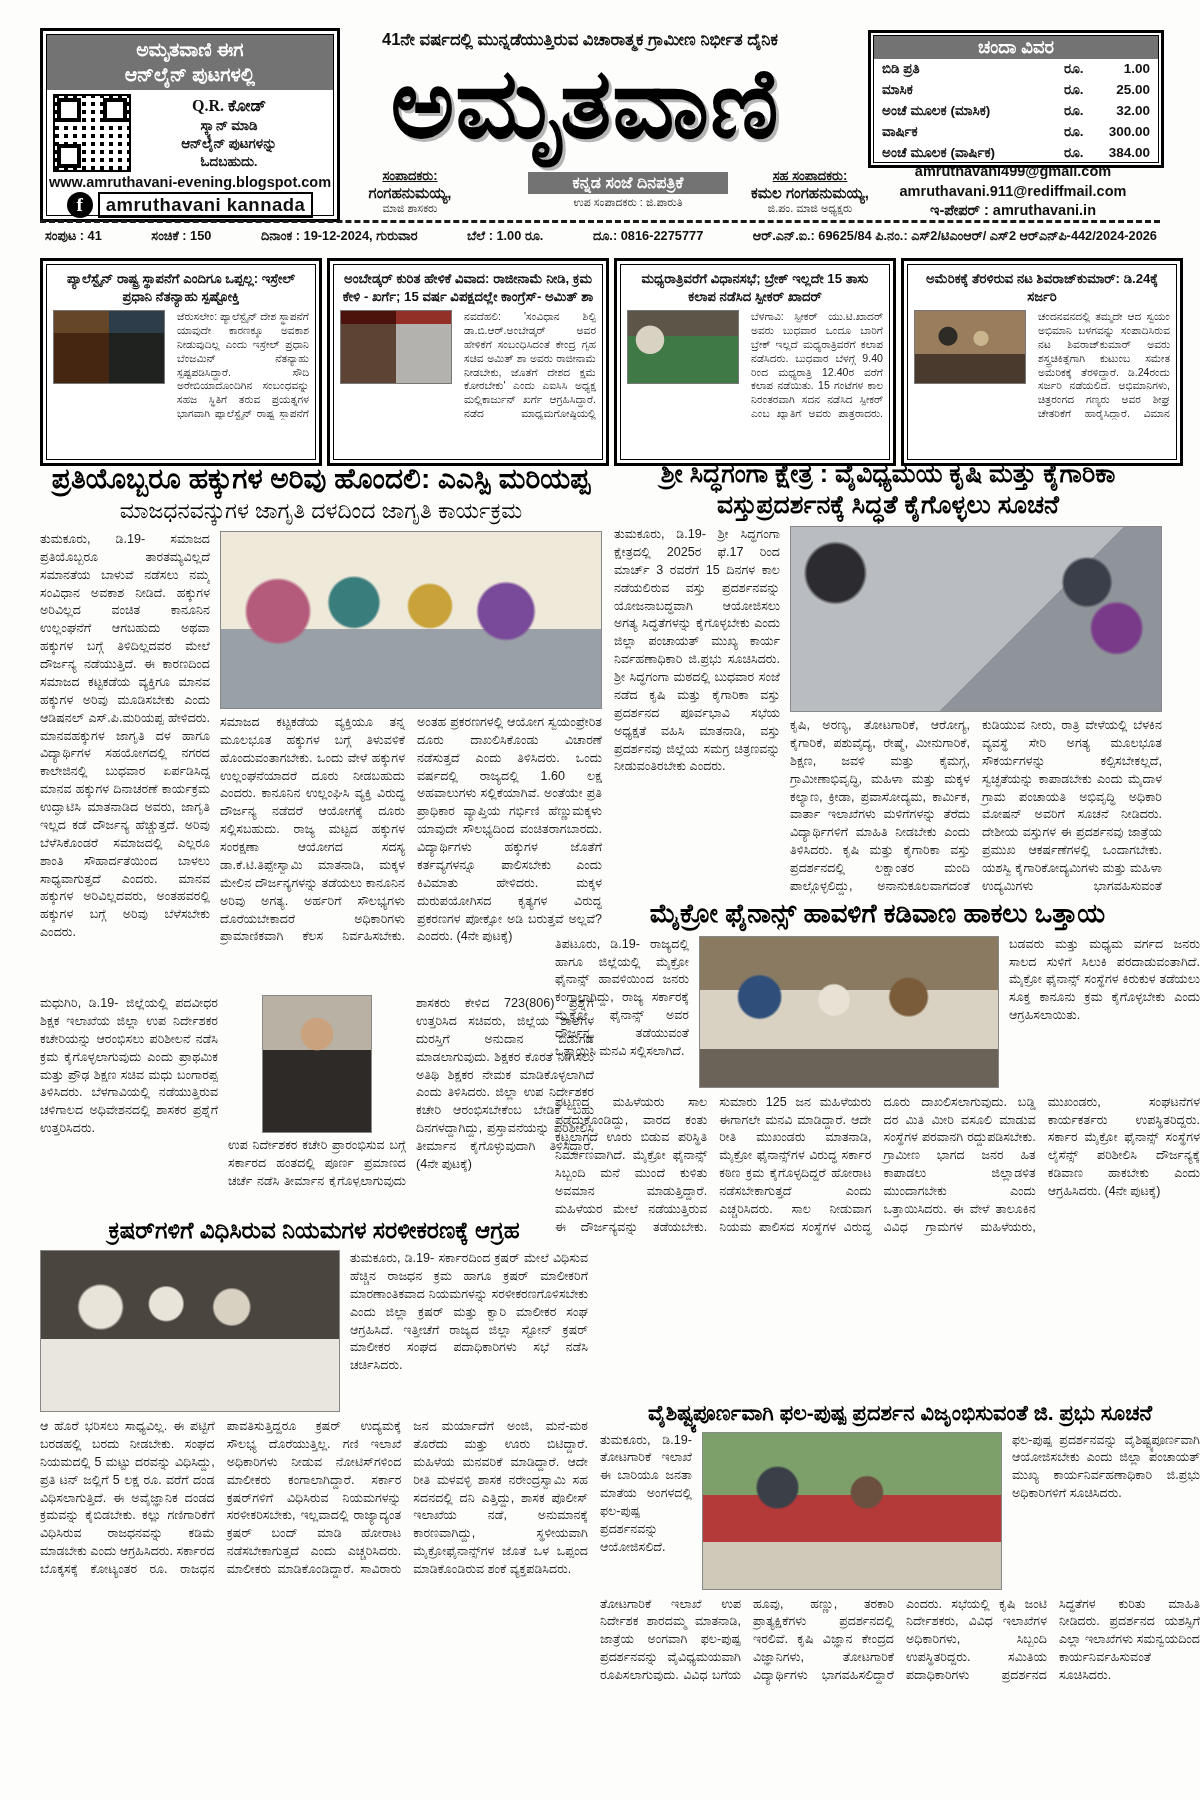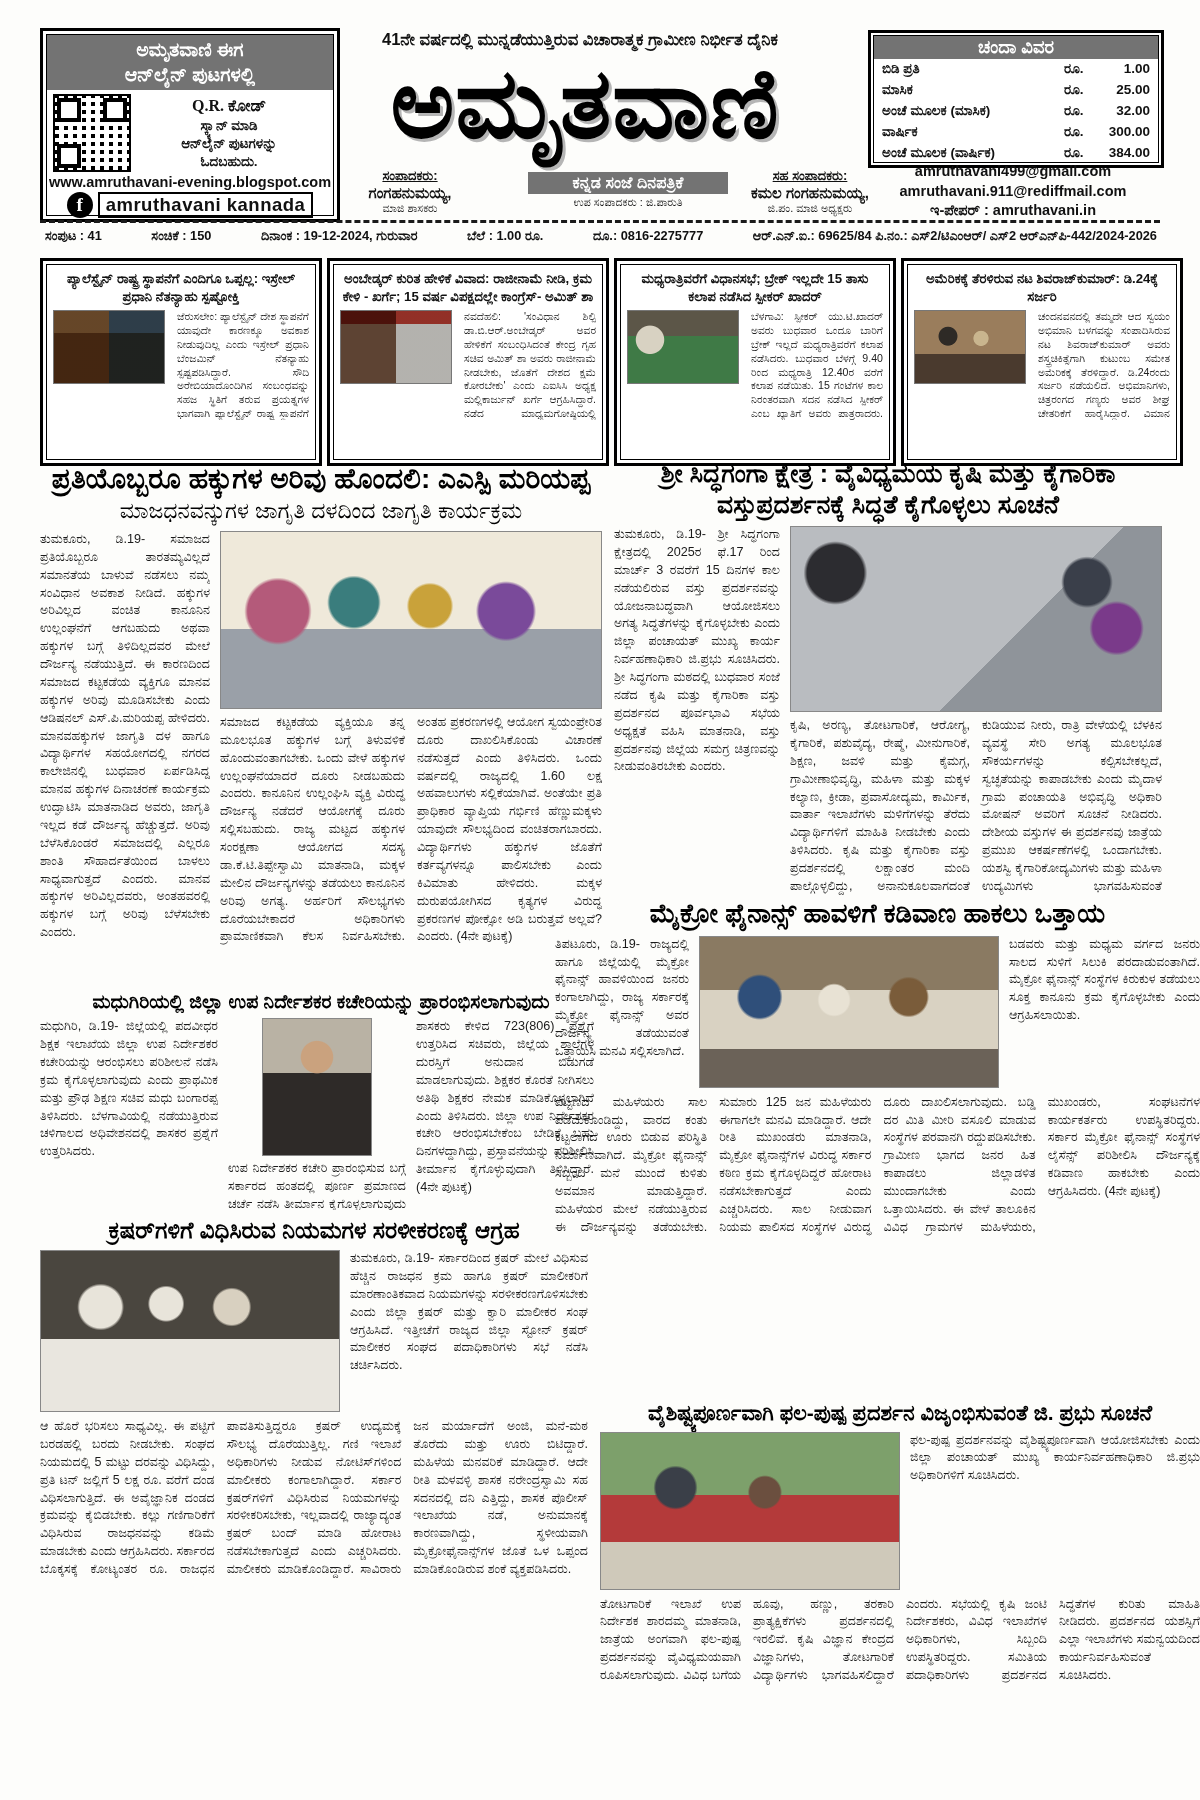--- a/index.html
+++ b/index.html
@@ -207,21 +207,20 @@
            radial-gradient(circle at 20% 40%, #2f4f7a 0 8%, transparent 9%),
            radial-gradient(circle at 45% 42%, #e8e2d4 0 8%, transparent 9%),
            radial-gradient(circle at 70% 40%, #7a5c3a 0 8%, transparent 9%),
            linear-gradient(180deg,#8a7a62 0 35%,#d9d2c2 35% 75%,#6b6258 75% 100%);"></div>
       <div class="bt" style="flex:1;height:152px;">ಬಡವರು ಮತ್ತು ಮಧ್ಯಮ ವರ್ಗದ ಜನರು ಸಾಲದ ಸುಳಿಗೆ ಸಿಲುಕಿ ಪರದಾಡುವಂತಾಗಿದೆ. ಮೈಕ್ರೋ ಫೈನಾನ್ಸ್ ಸಂಸ್ಥೆಗಳ ಕಿರುಕುಳ ತಡೆಯಲು ಸೂಕ್ತ ಕಾನೂನು ಕ್ರಮ ಕೈಗೊಳ್ಳಬೇಕು ಎಂದು ಆಗ್ರಹಿಸಲಾಯಿತು.</div>
     </div>
     <div class="bt cols4" style="height:300px;margin-top:6px;">ಪಟ್ಟಣದ ಮಹಿಳೆಯರು ಸಾಲ ಪಡೆದುಕೊಂಡಿದ್ದು, ವಾರದ ಕಂತು ಕಟ್ಟಲಾಗದೆ ಊರು ಬಿಡುವ ಪರಿಸ್ಥಿತಿ ನಿರ್ಮಾಣವಾಗಿದೆ. ಮೈಕ್ರೋ ಫೈನಾನ್ಸ್ ಸಿಬ್ಬಂದಿ ಮನೆ ಮುಂದೆ ಕುಳಿತು ಅವಮಾನ ಮಾಡುತ್ತಿದ್ದಾರೆ. ಮಹಿಳೆಯರ ಮೇಲೆ ನಡೆಯುತ್ತಿರುವ ಈ ದೌರ್ಜನ್ಯವನ್ನು ತಡೆಯಬೇಕು. ಸುಮಾರು 125 ಜನ ಮಹಿಳೆಯರು ಈಗಾಗಲೇ ಮನವಿ ಮಾಡಿದ್ದಾರೆ. ಆದೇ ರೀತಿ ಮುಖಂಡರು ಮಾತನಾಡಿ, ಮೈಕ್ರೋ ಫೈನಾನ್ಸ್‌ಗಳ ವಿರುದ್ಧ ಸರ್ಕಾರ ಕಠಿಣ ಕ್ರಮ ಕೈಗೊಳ್ಳದಿದ್ದರೆ ಹೋರಾಟ ನಡೆಸಬೇಕಾಗುತ್ತದೆ ಎಂದು ಎಚ್ಚರಿಸಿದರು. ಸಾಲ ನೀಡುವಾಗ ನಿಯಮ ಪಾಲಿಸದ ಸಂಸ್ಥೆಗಳ ವಿರುದ್ಧ ದೂರು ದಾಖಲಿಸಲಾಗುವುದು. ಬಡ್ಡಿ ದರ ಮಿತಿ ಮೀರಿ ವಸೂಲಿ ಮಾಡುವ ಸಂಸ್ಥೆಗಳ ಪರವಾನಗಿ ರದ್ದುಪಡಿಸಬೇಕು. ಗ್ರಾಮೀಣ ಭಾಗದ ಜನರ ಹಿತ ಕಾಪಾಡಲು ಜಿಲ್ಲಾಡಳಿತ ಮುಂದಾಗಬೇಕು ಎಂದು ಒತ್ತಾಯಿಸಿದರು. ಈ ವೇಳೆ ತಾಲೂಕಿನ ವಿವಿಧ ಗ್ರಾಮಗಳ ಮಹಿಳೆಯರು, ಮುಖಂಡರು, ಸಂಘಟನೆಗಳ ಕಾರ್ಯಕರ್ತರು ಉಪಸ್ಥಿತರಿದ್ದರು. ಸರ್ಕಾರ ಮೈಕ್ರೋ ಫೈನಾನ್ಸ್ ಸಂಸ್ಥೆಗಳ ಲೈಸೆನ್ಸ್ ಪರಿಶೀಲಿಸಿ ದೌರ್ಜನ್ಯಕ್ಕೆ ಕಡಿವಾಣ ಹಾಕಬೇಕು ಎಂದು ಆಗ್ರಹಿಸಿದರು. (4ನೇ ಪುಟಕ್ಕೆ)</div>
   </div>
 
   <div class="abs" style="left:40px;top:990px;width:562px;">
-    <div class="hl" style="font-size:19px;">ಮಧುಗಿರಿಯಲ್ಲಿ ಜಿಲ್ಲಾ ಉಪ ನಿರ್ದೇಶಕರ ಕಚೇರಿಯನ್ನು ಪ್ರಾರಂಭಿಸಲಾಗುವುದು</div>
     <div style="display:flex;gap:10px;margin-top:5px;">
       <div class="bt" style="width:178px;height:192px;">ಮಧುಗಿರಿ, ಡಿ.19- ಜಿಲ್ಲೆಯಲ್ಲಿ ಪದವೀಧರ ಶಿಕ್ಷಕ ಇಲಾಖೆಯ ಜಿಲ್ಲಾ ಉಪ ನಿರ್ದೇಶಕರ ಕಚೇರಿಯನ್ನು ಆರಂಭಿಸಲು ಪರಿಶೀಲನೆ ನಡೆಸಿ ಕ್ರಮ ಕೈಗೊಳ್ಳಲಾಗುವುದು ಎಂದು ಪ್ರಾಥಮಿಕ ಮತ್ತು ಪ್ರೌಢ ಶಿಕ್ಷಣ ಸಚಿವ ಮಧು ಬಂಗಾರಪ್ಪ ತಿಳಿಸಿದರು. ಬೆಳಗಾವಿಯಲ್ಲಿ ನಡೆಯುತ್ತಿರುವ ಚಳಿಗಾಲದ ಅಧಿವೇಶನದಲ್ಲಿ ಶಾಸಕರ ಪ್ರಶ್ನೆಗೆ ಉತ್ತರಿಸಿದರು.</div>
       <div style="width:178px;">
         <div class="photo" style="width:110px;height:138px;margin:0 auto;background:
              radial-gradient(circle at 50% 28%, #caa27e 0 14%, transparent 15%),
              linear-gradient(180deg,#b9b2a4 0 40%,#2e2a28 40% 100%);"></div>
         <div class="bt" style="height:50px;margin-top:4px;">ಉಪ ನಿರ್ದೇಶಕರ ಕಚೇರಿ ಪ್ರಾರಂಭಿಸುವ ಬಗ್ಗೆ ಸರ್ಕಾರದ ಹಂತದಲ್ಲಿ ಪೂರ್ಣ ಪ್ರಮಾಣದ ಚರ್ಚೆ ನಡೆಸಿ ತೀರ್ಮಾನ ಕೈಗೊಳ್ಳಲಾಗುವುದು ಎಂದು ಭರವಸೆ ನೀಡಿದರು.</div>
       </div>
       <div class="bt" style="width:178px;height:192px;">ಶಾಸಕರು ಕೇಳಿದ 723(806) ಪ್ರಶ್ನೆಗೆ ಉತ್ತರಿಸಿದ ಸಚಿವರು, ಜಿಲ್ಲೆಯ ಶಾಲೆಗಳ ದುರಸ್ತಿಗೆ ಅನುದಾನ ಬಿಡುಗಡೆ ಮಾಡಲಾಗುವುದು. ಶಿಕ್ಷಕರ ಕೊರತೆ ನೀಗಿಸಲು ಅತಿಥಿ ಶಿಕ್ಷಕರ ನೇಮಕ ಮಾಡಿಕೊಳ್ಳಲಾಗಿದೆ ಎಂದು ತಿಳಿಸಿದರು. ಜಿಲ್ಲಾ ಉಪ ನಿರ್ದೇಶಕರ ಕಚೇರಿ ಆರಂಭಿಸಬೇಕೆಂಬ ಬೇಡಿಕೆ ಬಹು ದಿನಗಳದ್ದಾಗಿದ್ದು, ಪ್ರಸ್ತಾವನೆಯನ್ನು ಪರಿಶೀಲಿಸಿ ತೀರ್ಮಾನ ಕೈಗೊಳ್ಳುವುದಾಗಿ ತಿಳಿಸಿದ್ದಾರೆ. (4ನೇ ಪುಟಕ್ಕೆ)</div>
     </div>
@@ -236,20 +235,21 @@
            radial-gradient(circle at 64% 35%, #d8d0c0 0 8%, transparent 9%),
            linear-gradient(180deg,#4a463f 0 55%,#e9e6df 55% 100%);"></div>
       <div class="bt" style="flex:1;height:162px;">ತುಮಕೂರು, ಡಿ.19- ಸರ್ಕಾರದಿಂದ ಕ್ರಷರ್ ಮೇಲೆ ವಿಧಿಸುವ ಹೆಚ್ಚಿನ ರಾಜಧನ ಕ್ರಮ ಹಾಗೂ ಕ್ರಷರ್ ಮಾಲೀಕರಿಗೆ ಮಾರಣಾಂತಿಕವಾದ ನಿಯಮಗಳನ್ನು ಸರಳೀಕರಣಗೊಳಿಸಬೇಕು ಎಂದು ಜಿಲ್ಲಾ ಕ್ರಷರ್ ಮತ್ತು ಕ್ವಾರಿ ಮಾಲೀಕರ ಸಂಘ ಆಗ್ರಹಿಸಿದೆ. ಇತ್ತೀಚೆಗೆ ರಾಜ್ಯದ ಜಿಲ್ಲಾ ಸ್ಟೋನ್ ಕ್ರಷರ್ ಮಾಲೀಕರ ಸಂಘದ ಪದಾಧಿಕಾರಿಗಳು ಸಭೆ ನಡೆಸಿ ಚರ್ಚಿಸಿದರು.</div>
     </div>
     <div class="bt cols3" style="height:392px;margin-top:6px;">ಆ ಹೊರೆ ಭರಿಸಲು ಸಾಧ್ಯವಿಲ್ಲ. ಈ ಪಟ್ಟಿಗೆ ಬರಡಹಲ್ಲಿ ಬರದು ನೀಡಬೇಕು. ಸಂಘದ ನಿಯಮದಲ್ಲಿ 5 ಮಟ್ಟು ದರವನ್ನು ವಿಧಿಸಿದ್ದು, ಪ್ರತಿ ಟನ್ ಜಲ್ಲಿಗೆ 5 ಲಕ್ಷ ರೂ. ವರೆಗೆ ದಂಡ ವಿಧಿಸಲಾಗುತ್ತಿದೆ. ಈ ಅವೈಜ್ಞಾನಿಕ ದಂಡದ ಕ್ರಮವನ್ನು ಕೈಬಿಡಬೇಕು. ಕಲ್ಲು ಗಣಿಗಾರಿಕೆಗೆ ವಿಧಿಸಿರುವ ರಾಜಧನವನ್ನು ಕಡಿಮೆ ಮಾಡಬೇಕು ಎಂದು ಆಗ್ರಹಿಸಿದರು. ಸರ್ಕಾರದ ಬೊಕ್ಕಸಕ್ಕೆ ಕೋಟ್ಯಂತರ ರೂ. ರಾಜಧನ ಪಾವತಿಸುತ್ತಿದ್ದರೂ ಕ್ರಷರ್ ಉದ್ಯಮಕ್ಕೆ ಸೌಲಭ್ಯ ದೊರೆಯುತ್ತಿಲ್ಲ. ಗಣಿ ಇಲಾಖೆ ಅಧಿಕಾರಿಗಳು ನೀಡುವ ನೋಟಿಸ್‌ಗಳಿಂದ ಮಾಲೀಕರು ಕಂಗಾಲಾಗಿದ್ದಾರೆ. ಸರ್ಕಾರ ಕ್ರಷರ್‌ಗಳಿಗೆ ವಿಧಿಸಿರುವ ನಿಯಮಗಳನ್ನು ಸರಳೀಕರಿಸಬೇಕು, ಇಲ್ಲವಾದಲ್ಲಿ ರಾಜ್ಯಾದ್ಯಂತ ಕ್ರಷರ್ ಬಂದ್ ಮಾಡಿ ಹೋರಾಟ ನಡೆಸಬೇಕಾಗುತ್ತದೆ ಎಂದು ಎಚ್ಚರಿಸಿದರು. ಮಾಲೀಕರು ಮಾಡಿಕೊಂಡಿದ್ದಾರೆ. ಸಾವಿರಾರು ಜನ ಮರ್ಯಾದೆಗೆ ಅಂಜಿ, ಮನೆ-ಮಠ ತೊರೆದು ಮತ್ತು ಊರು ಬಿಟಿದ್ದಾರೆ. ಮಹಿಳೆಯ ಮನವರಿಕೆ ಮಾಡಿದ್ದಾರೆ. ಆದೇ ರೀತಿ ಮಳವಳ್ಳಿ ಶಾಸಕ ನರೇಂದ್ರಸ್ವಾಮಿ ಸಹ ಸದನದಲ್ಲಿ ದನಿ ಎತ್ತಿದ್ದು, ಶಾಸಕ ಪೊಲೀಸ್ ಇಲಾಖೆಯ ನಡೆ, ಅನುಮಾನಕ್ಕೆ ಕಾರಣವಾಗಿದ್ದು, ಸ್ಥಳೀಯವಾಗಿ ಮೈಕ್ರೋಫೈನಾನ್ಸ್‌ಗಳ ಜೊತೆ ಒಳ ಒಪ್ಪಂದ ಮಾಡಿಕೊಂಡಿರುವ ಶಂಕೆ ವ್ಯಕ್ತಪಡಿಸಿದರು.</div>
   </div>
 
   <div class="abs" style="left:600px;top:1400px;width:600px;">
     <div class="hl" style="font-size:21px;">ವೈಶಿಷ್ಟ್ಯಪೂರ್ಣವಾಗಿ ಫಲ-ಪುಷ್ಪ ಪ್ರದರ್ಶನ ವಿಜೃಂಭಿಸುವಂತೆ ಜಿ. ಪ್ರಭು ಸೂಚನೆ</div>
     <div style="display:flex;gap:10px;margin-top:6px;">
+      <div class="bt" style="width:92px;height:158px;">ತುಮಕೂರು, ಡಿ.19- ತೋಟಗಾರಿಕೆ ಇಲಾಖೆ ಈ ಬಾರಿಯೂ ಜನತಾ ಮಾತೆಯ ಅಂಗಳದಲ್ಲಿ ಫಲ-ಪುಷ್ಪ ಪ್ರದರ್ಶನವನ್ನು ಆಯೋಜಿಸಲಿದೆ.</div>
       <div class="photo" style="width:300px;height:158px;background:
            radial-gradient(circle at 25% 35%, #3a3f48 0 8%, transparent 9%),
            radial-gradient(circle at 55% 38%, #6b4f3f 0 8%, transparent 9%),
            linear-gradient(180deg,#7da06b 0 40%,#b43a3a 40% 70%,#cfc9ba 70% 100%);"></div>
       <div class="bt" style="flex:1;height:158px;">ಫಲ-ಪುಷ್ಪ ಪ್ರದರ್ಶನವನ್ನು ವೈಶಿಷ್ಟ್ಯಪೂರ್ಣವಾಗಿ ಆಯೋಜಿಸಬೇಕು ಎಂದು ಜಿಲ್ಲಾ ಪಂಚಾಯತ್ ಮುಖ್ಯ ಕಾರ್ಯನಿರ್ವಹಣಾಧಿಕಾರಿ ಜಿ.ಪ್ರಭು ಅಧಿಕಾರಿಗಳಿಗೆ ಸೂಚಿಸಿದರು.</div>
     </div>
     <div class="bt cols4" style="height:208px;margin-top:6px;">ತೋಟಗಾರಿಕೆ ಇಲಾಖೆ ಉಪ ನಿರ್ದೇಶಕ ಶಾರದಮ್ಮ ಮಾತನಾಡಿ, ಜಾತ್ರೆಯ ಅಂಗವಾಗಿ ಫಲ-ಪುಷ್ಪ ಪ್ರದರ್ಶನವನ್ನು ವೈವಿಧ್ಯಮಯವಾಗಿ ರೂಪಿಸಲಾಗುವುದು. ವಿವಿಧ ಬಗೆಯ ಹೂವು, ಹಣ್ಣು, ತರಕಾರಿ ಪ್ರಾತ್ಯಕ್ಷಿಕೆಗಳು ಪ್ರದರ್ಶನದಲ್ಲಿ ಇರಲಿವೆ. ಕೃಷಿ ವಿಜ್ಞಾನ ಕೇಂದ್ರದ ವಿಜ್ಞಾನಿಗಳು, ತೋಟಗಾರಿಕೆ ವಿದ್ಯಾರ್ಥಿಗಳು ಭಾಗವಹಿಸಲಿದ್ದಾರೆ ಎಂದರು. ಸಭೆಯಲ್ಲಿ ಕೃಷಿ ಜಂಟಿ ನಿರ್ದೇಶಕರು, ವಿವಿಧ ಇಲಾಖೆಗಳ ಅಧಿಕಾರಿಗಳು, ಸಿಬ್ಬಂದಿ ಉಪಸ್ಥಿತರಿದ್ದರು. ಸಮಿತಿಯ ಪದಾಧಿಕಾರಿಗಳು ಪ್ರದರ್ಶನದ ಸಿದ್ಧತೆಗಳ ಕುರಿತು ಮಾಹಿತಿ ನೀಡಿದರು. ಪ್ರದರ್ಶನದ ಯಶಸ್ಸಿಗೆ ಎಲ್ಲಾ ಇಲಾಖೆಗಳು ಸಮನ್ವಯದಿಂದ ಕಾರ್ಯನಿರ್ವಹಿಸುವಂತೆ ಸೂಚಿಸಿದರು.</div>
   </div>
 
 </div>

